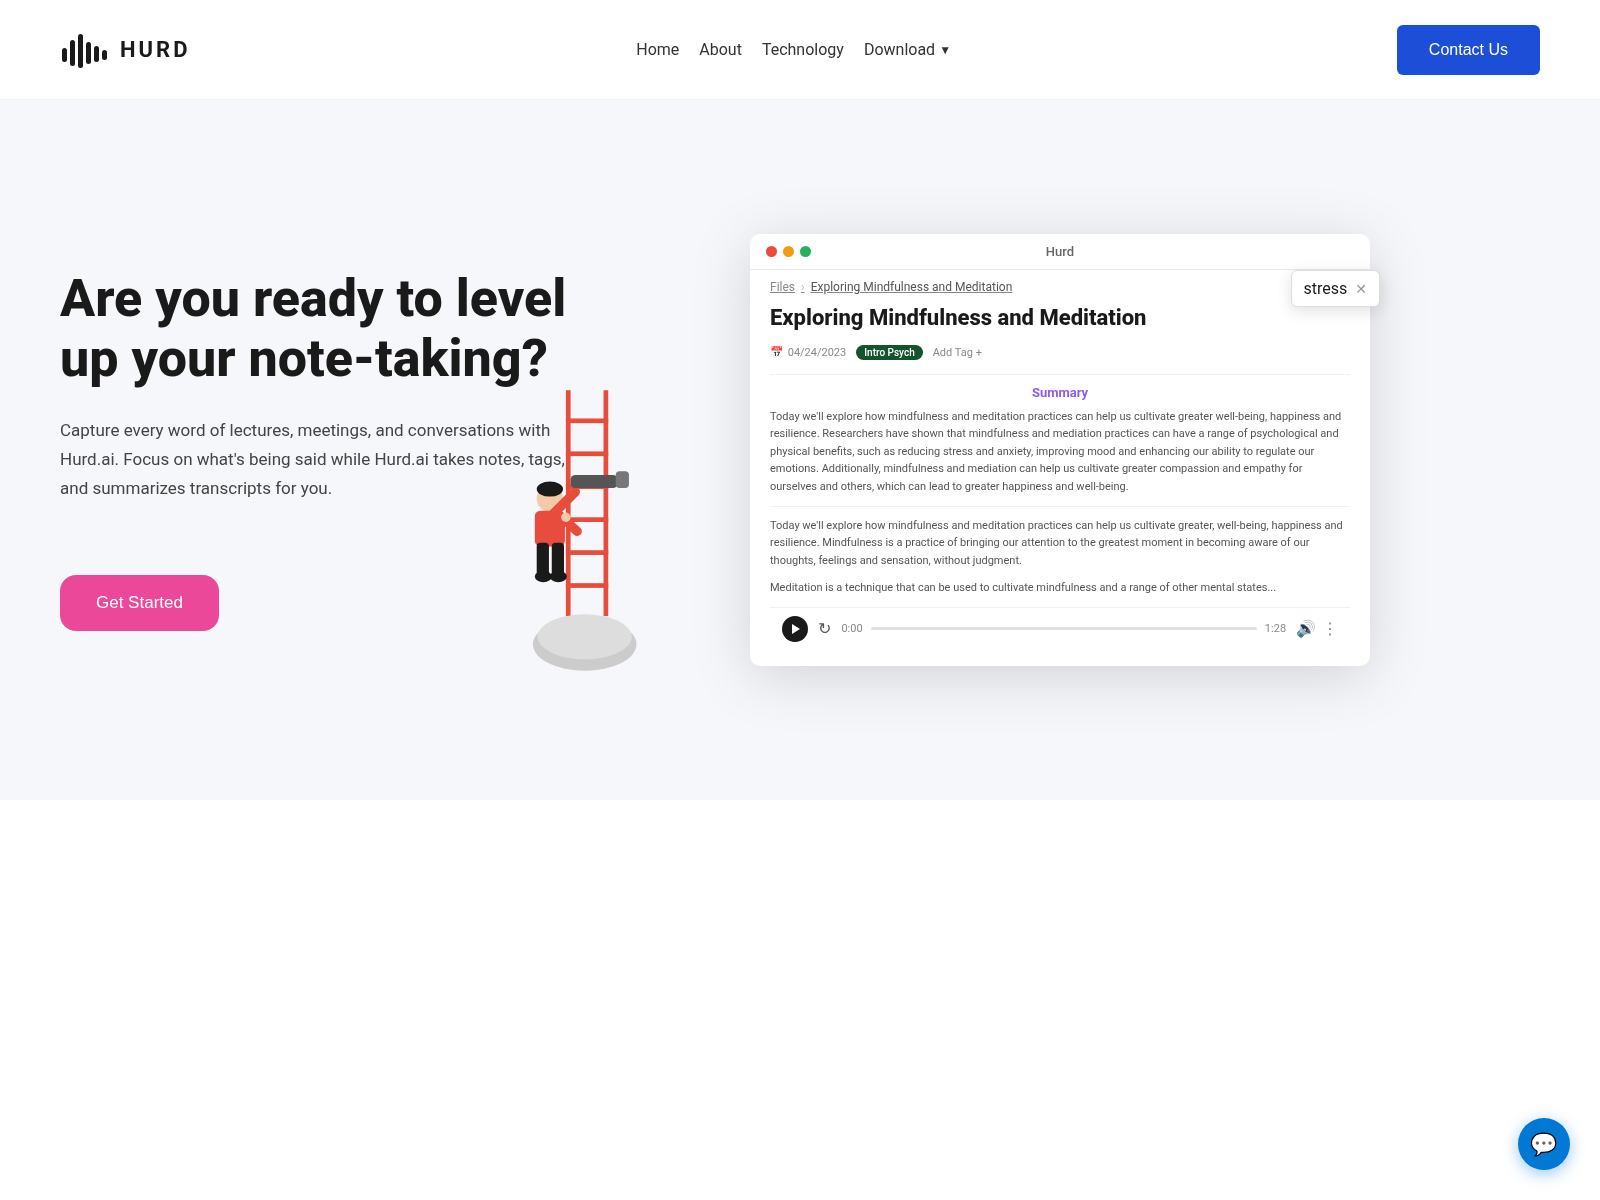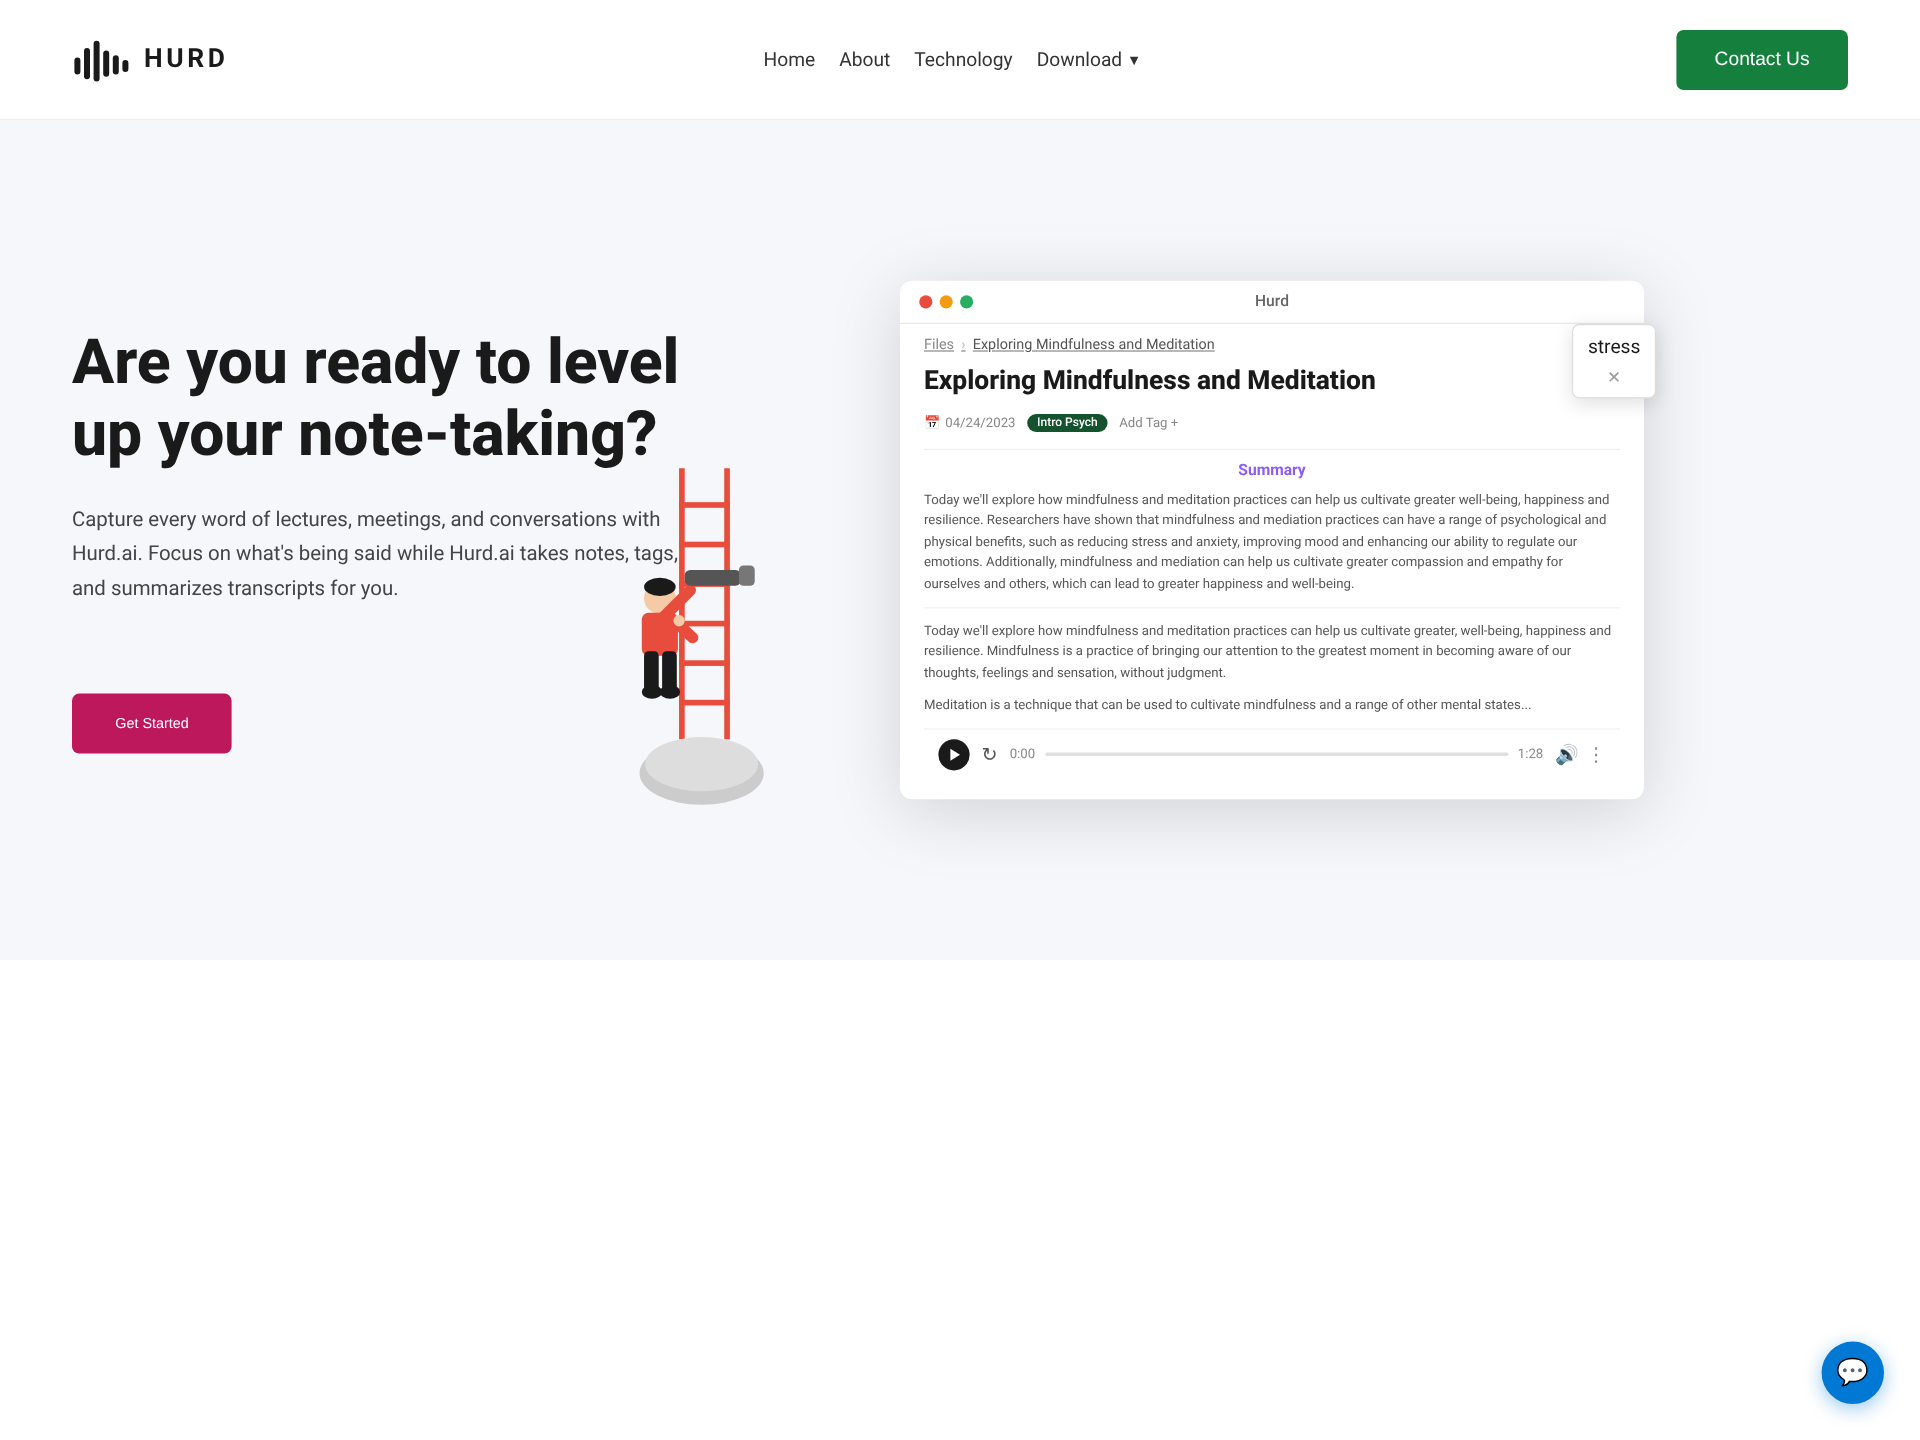--- a/index.html
+++ b/index.html
@@ -48,21 +48,21 @@
     .download-link {
       display: flex;
       align-items: center;
       gap: 4px;
     }
     .chevron-down {
       font-size: 12px;
       color: #333;
     }
     .contact-btn {
-      background: #15803d;
+      background: #1d4ed8;
       color: #fff;
       border: none;
       padding: 16px 32px;
       border-radius: 6px;
       font-size: 16px;
       font-weight: 500;
       cursor: pointer;
       white-space: nowrap;
     }
 
@@ -85,26 +85,26 @@
       color: #1a1a1a;
       margin-bottom: 28px;
     }
     .hero-description {
       font-size: 17px;
       line-height: 1.7;
       color: #444;
       margin-bottom: 72px;
     }
     .get-started-btn {
-      background: #be185d;
+      background: #ec4899;
       color: #fff;
       border: none;
       padding: 18px 36px;
-      border-radius: 6px;
-      font-size: 12px;
+      border-radius: 16px;
+      font-size: 17px;
       font-weight: 500;
       cursor: pointer;
     }
 
     
     .hero-visual {
       flex: 1;
       display: flex;
       align-items: center;
       justify-content: center;
@@ -154,21 +154,20 @@
       right: -10px;
       background: #fff;
       border: 1px solid #ddd;
       border-radius: 6px;
       padding: 8px 12px;
       display: flex;
       align-items: center;
       gap: 8px;
       box-shadow: 0 4px 16px rgba(0,0,0,0.12);
       z-index: 10;
-      flex-direction: column;
     }
     .search-close {
       font-size: 14px;
       color: #999;
       cursor: pointer;
     }
     .mockup-breadcrumb {
       display: flex;
       align-items: center;
       gap: 6px;

